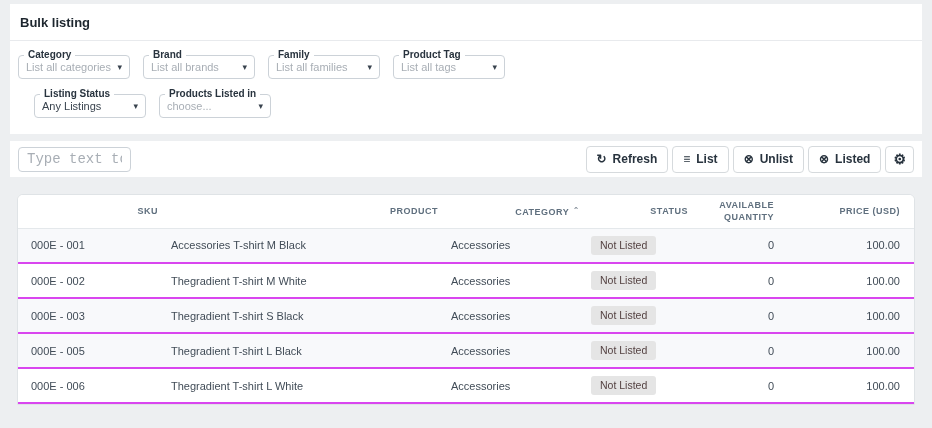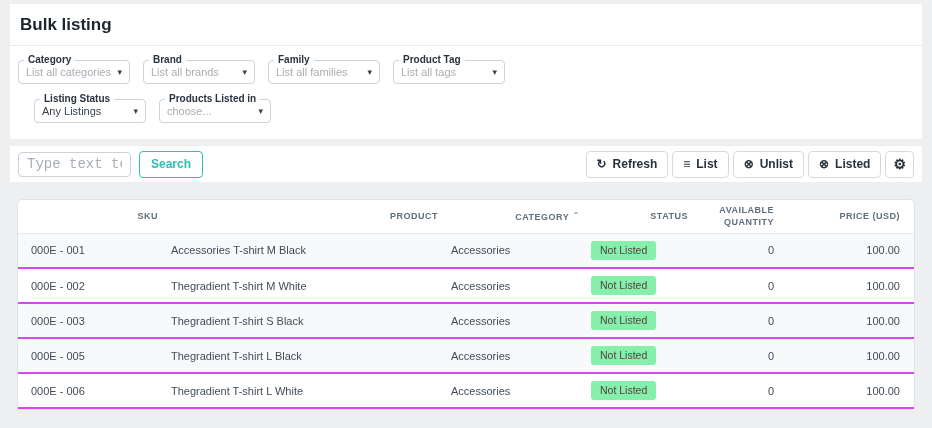--- a/index.html
+++ b/index.html
@@ -6,21 +6,21 @@
   html, body { width: 932px; height: 428px; overflow: hidden; }
   body {
     background: #edeff1;
     font-family: "Liberation Sans", sans-serif;
     color: #2a333d;
   }
 
   
   .top-card { margin: 4px 10px 0; background: #ffffff; }
   .page-header { padding: 11px 10px 10px; border-bottom: 1px solid #e8eaed; }
-  .page-title { font-size: 17px; font-weight: 700; color: #1d262e; }
+  .page-title { font-size: 13px; font-weight: 700; color: #1d262e; }
 
   .filters { padding: 14px 8px 16px; }
   .filter-row { display: flex; gap: 13px; }
   .filter-row + .filter-row { margin-top: 15px; padding-left: 16px; }
   .filter-box {
     position: relative; width: 112px; height: 24px;
     border: 1px solid #ccd2d8; border-radius: 4px; background: #fff;
     display: flex; align-items: center; padding: 0 7px; cursor: pointer;
   }
   .filter-label {
@@ -79,21 +79,21 @@
   }
   thead th.num { text-align: right; padding: 0 14px 0 0; }
   tbody td {
     height: 35px; vertical-align: middle;
     font-size: 11px; color: #414c57; padding: 0 0 0 13px;
     border-bottom: 2px solid #d946ef;
   }
   tbody td.num { text-align: right; padding: 0 14px 0 0; }
   tbody tr.stripe { background: #f8f9fb; }
   .badge {
-    display: inline-block; background: #86efac; color: #544242;
+    display: inline-block; background: #e5e5e5; color: #544242;
     font-size: 10.5px; padding: 4px 9px; border-radius: 3px; line-height: 1;
   }
   .sort-icon { color: #8a949e; font-size: 10px; margin-left: 5px; font-weight: 700; }
 </style>
 </head>
 <body>
 
 <div class="top-card">
   <div class="page-header">
     <div class="page-title">Bulk listing</div>
@@ -132,21 +132,20 @@
         <span class="filter-label">Products Listed in</span>
         <span class="filter-value">choose...</span>
         <span class="chevron">▾</span>
       </div>
     </div>
   </div>
 </div>
 
 <div class="toolbar">
   <input class="search-input" type="text" placeholder="Type text to search" style="">
-  <button class="search-btn">Search</button>
   <div class="toolbar-spacer"></div>
   <div class="action-group">
     <button class="action-btn">
       <span class="btn-icon">↻</span>
       <span>Refresh</span>
     </button>
     <button class="action-btn">
       <span class="btn-icon">≡</span>
       <span>List</span>
     </button>

